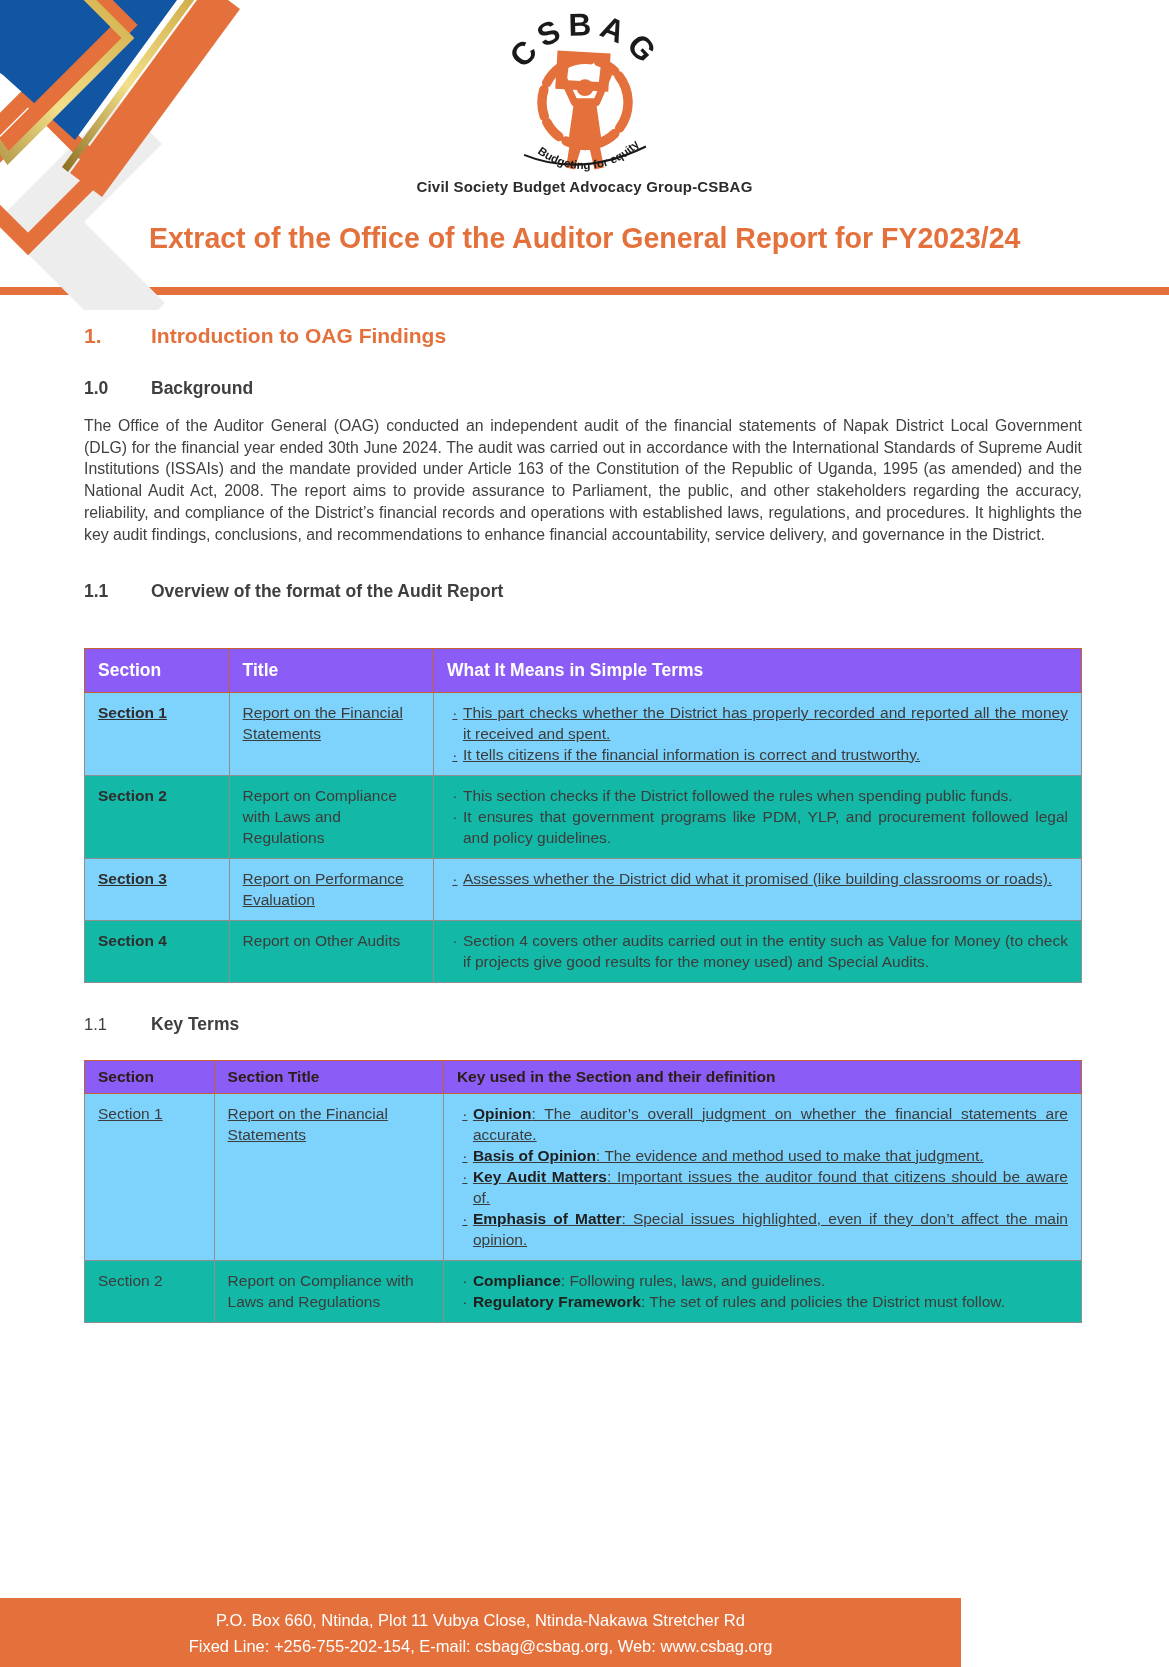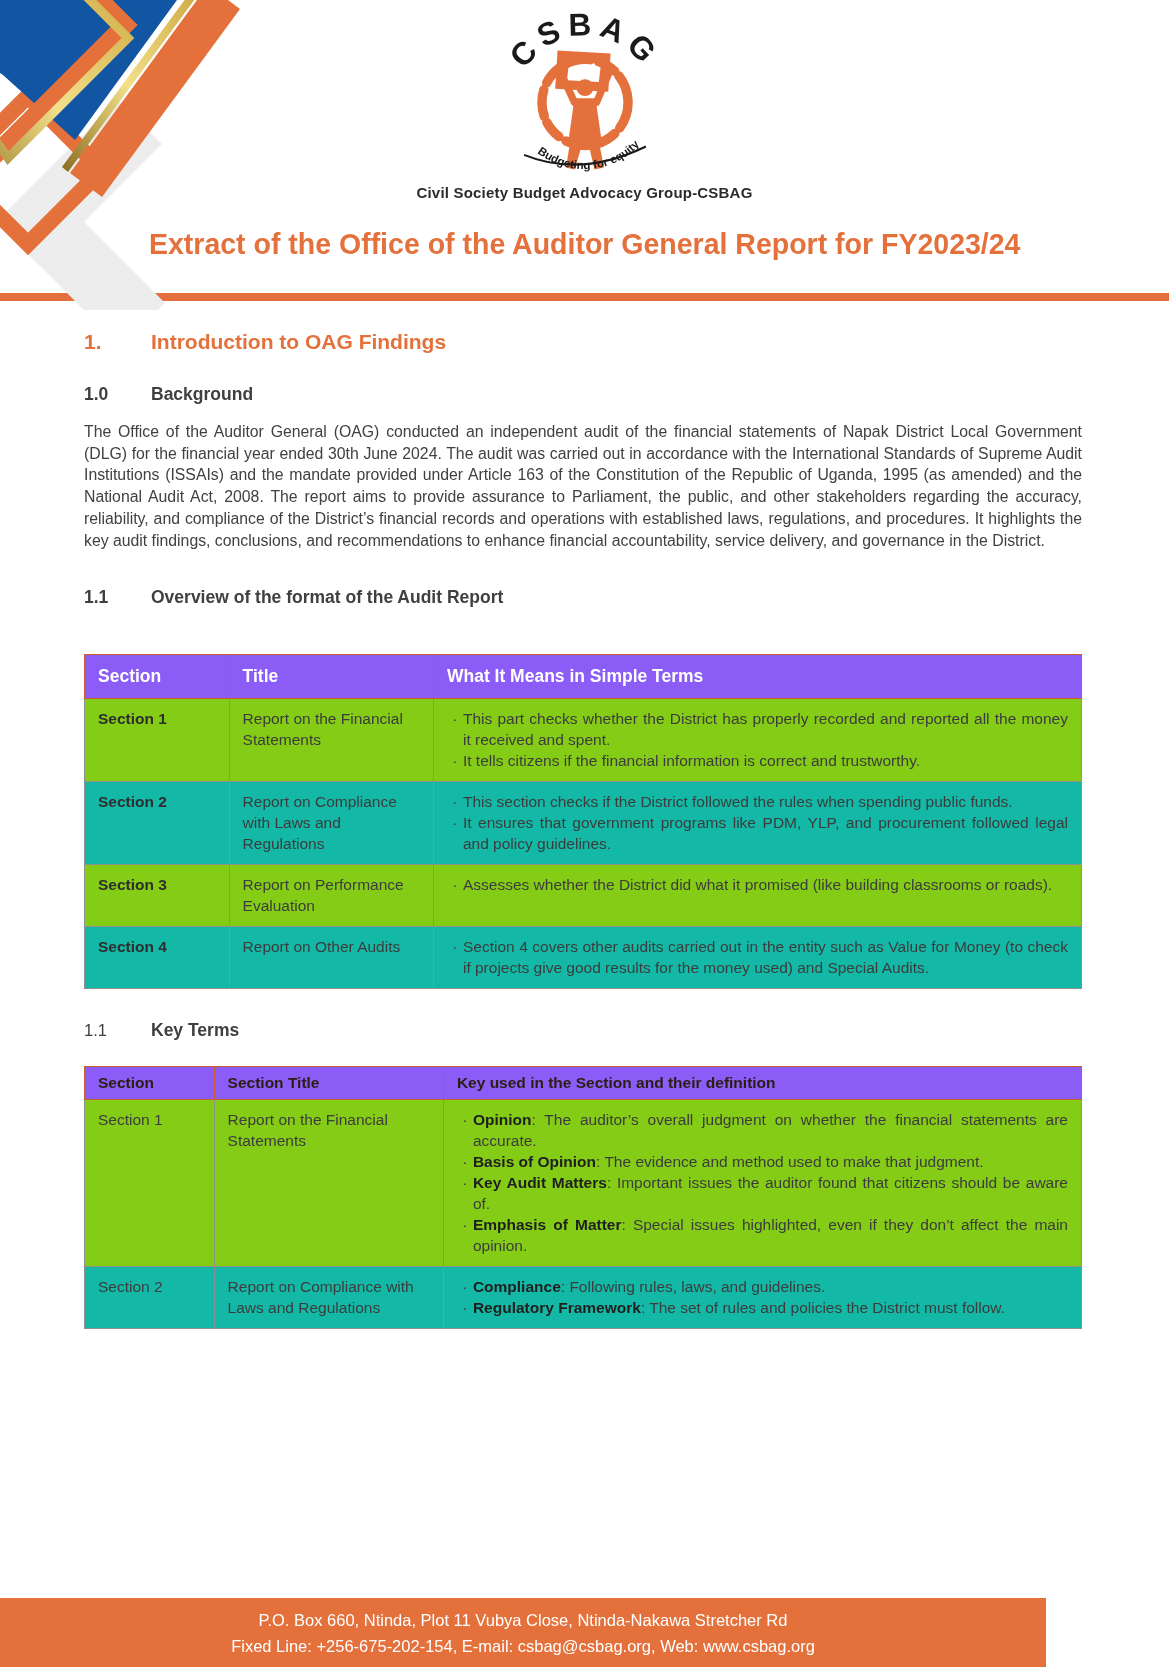--- a/index.html
+++ b/index.html
@@ -6,21 +6,21 @@
   .page{
     position:relative;width:1169px;height:1667px;margin:0 auto;
     background:#fff;overflow:hidden;
     font-family:"Liberation Sans",sans-serif;color:#414042;
   }
   
   .deco{position:absolute;top:0;left:0;width:240px;height:310px;}
   
   .header{position:relative;padding-top:10px;text-align:center;}
   .logo-svg{display:block;margin:0 auto;width:252px;height:168px;}
-  .org-name{margin-top:6px;font-size:15px;font-weight:bold;color:#2b2b2b;letter-spacing:.2px;}
+  .org-name{font-size:15px;font-weight:bold;color:#2b2b2b;letter-spacing:.2px;}
   .main-title{margin-top:40px;color:#231f20;font-weight:800;font-size:40px;line-height:63px;}
   .main-title .squeeze{display:inline-block;transform:scaleX(.84);transform-origin:center;white-space:nowrap;letter-spacing:.5px;}
   .subtitle{margin:20px auto 0;width:940px;color:#e4713c;font-weight:800;font-size:30px;line-height:46px;}
   .subtitle .squeeze{display:inline-block;transform:scaleX(.95);transform-origin:center;}
   .rule{margin-top:26px;width:1169px;height:8px;background:#e4713c;}
   
   .content{position:relative;margin:0 84px;width:998px;}
   .h-row{display:flex;align-items:baseline;}
   .h-num{flex:0 0 67px;}
   .h2-row{margin-top:29px;color:#e4713c;font-size:21px;font-weight:800;}
@@ -29,30 +29,30 @@
   .body-par{font-size:15.8px;line-height:21.8px;text-align:justify;color:#414042;}
   .mt-overview{margin-top:35px;}
   .mt-keyterms{margin-top:31px;}
   
   table{border-collapse:collapse;width:100%;margin-top:46px;}
   table.t2{margin-top:25px;}
   th{background:#8b5cf6;text-align:left;font-weight:bold;padding:11px 13px;border:1px solid #c85f2e;}
   .t1 th{color:#fff;font-size:17.5px;}
   .t2 th{color:#2a1e12;font-size:15.5px;padding:7px 13px;}
   td{vertical-align:top;padding:9px 13px 10px;border:1px solid #8f8f8f;font-size:15.5px;line-height:21px;color:#3c3c3c;}
-  tr.row-pink td{background:#84cc16;}
+  tr.row-pink td{background:#7dd3fc;text-decoration:underline;}
   tr.row-blue td{background:#14b8a6;}
   .t1 .col-section{font-weight:bold;color:#2e2e2e;}
   .bullet{display:flex;}
   .bullet .dot{flex:0 0 16px;text-align:center;color:#3c3c3c;}
   .bullet .btxt{flex:1;text-align:justify;}
   .bullet .btxt b{color:#1f1f1f;}
   
   .footer{
-    position:absolute;left:0;bottom:0;width:1046px;height:69px;
+    position:absolute;left:0;bottom:0;width:961px;height:69px;
     background:#e4713c;color:#fff;text-align:center;font-size:16.5px;
   }
   .footer .f-line1{padding-top:13px;}
   .footer .f-line2{padding-top:7px;}
 </style>
 </head>
 <body>
 
 <div class="page">
 
@@ -255,16 +255,16 @@
               </div>
             </td>
           </tr>
         </tbody>
     </table>
 
   </div>
 
   <div class="footer">
     <div class="f-line1">P.O. Box 660, Ntinda, Plot 11 Vubya Close, Ntinda-Nakawa Stretcher Rd</div>
-    <div class="f-line2">Fixed Line: +256-675-202-154, E-mail: csbag@csbag.org, Web: www.csbag.org</div>
+    <div class="f-line2">Fixed Line: +256-755-202-154, E-mail: csbag@csbag.org, Web: www.csbag.org</div>
   </div>
 
 </div>
 
 </body></html>

